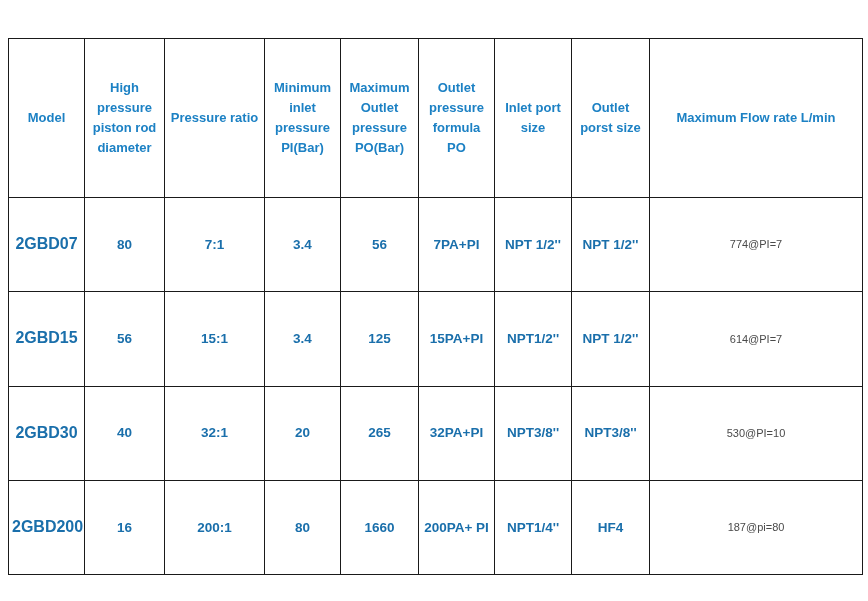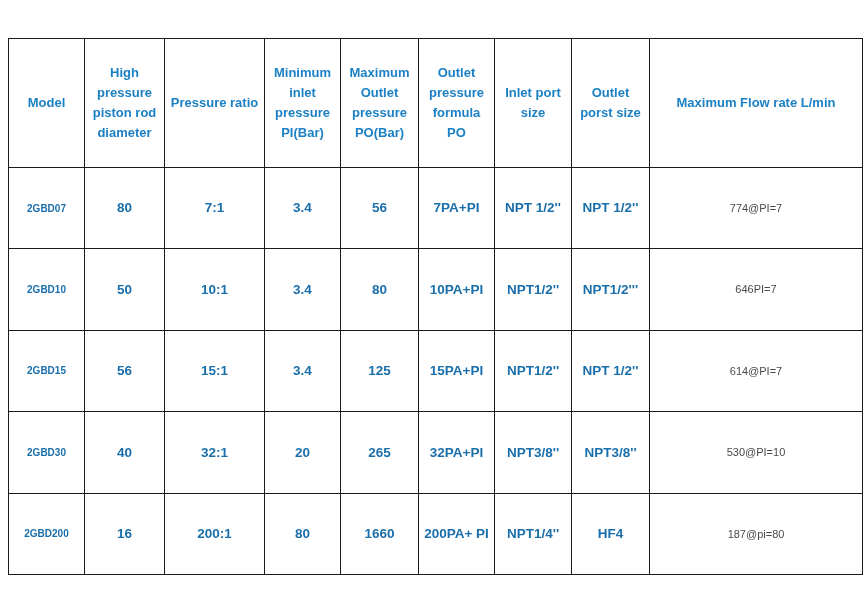--- a/index.html
+++ b/index.html
@@ -41,38 +41,38 @@
     vertical-align: middle;
     padding: 2px 3px;
     box-sizing: border-box;
   }
   
   table.spec thead th {
     color: #1c81c4;
     font-weight: bold;
     font-size: 13px;
     line-height: 1.55;
-    height: 129px;
+    height: 159px;
   }
   
   table.spec tbody td {
     color: #1a6fab;
     font-weight: bold;
     font-size: 13.5px;
     line-height: 1.3;
     height: 51px;
   }
   
   table.spec tbody td.flow {
     color: #4a4a4a;
     font-weight: normal;
     font-size: 11px;
   }
   table.spec tbody td.model {
-    font-size: 10px;
+    font-size: 16px;
   }
   
   col.c-model   { width: 76px; }
   col.c-rod     { width: 80px; }
   col.c-ratio   { width: 100px; }
   col.c-minin   { width: 76px; }
   col.c-maxout  { width: 78px; }
   col.c-formula { width: 76px; }
   col.c-inlet   { width: 77px; }
   col.c-outlet  { width: 78px; }
@@ -114,31 +114,20 @@
             <td class="">80</td>
             <td class="">7:1</td>
             <td class="">3.4</td>
             <td class="">56</td>
             <td class="">7PA+PI</td>
             <td class="">NPT 1/2''</td>
             <td class="">NPT 1/2''</td>
             <td class="flow">774@PI=7</td>
           </tr>
           <tr>
-            <td class="model">2GBD10</td>
-            <td class="">50</td>
-            <td class="">10:1</td>
-            <td class="">3.4</td>
-            <td class="">80</td>
-            <td class="">10PA+PI</td>
-            <td class="">NPT1/2''</td>
-            <td class="">NPT1/2'''</td>
-            <td class="flow">646PI=7</td>
-          </tr>
-          <tr>
             <td class="model">2GBD15</td>
             <td class="">56</td>
             <td class="">15:1</td>
             <td class="">3.4</td>
             <td class="">125</td>
             <td class="">15PA+PI</td>
             <td class="">NPT1/2''</td>
             <td class="">NPT 1/2''</td>
             <td class="flow">614@PI=7</td>
           </tr>

